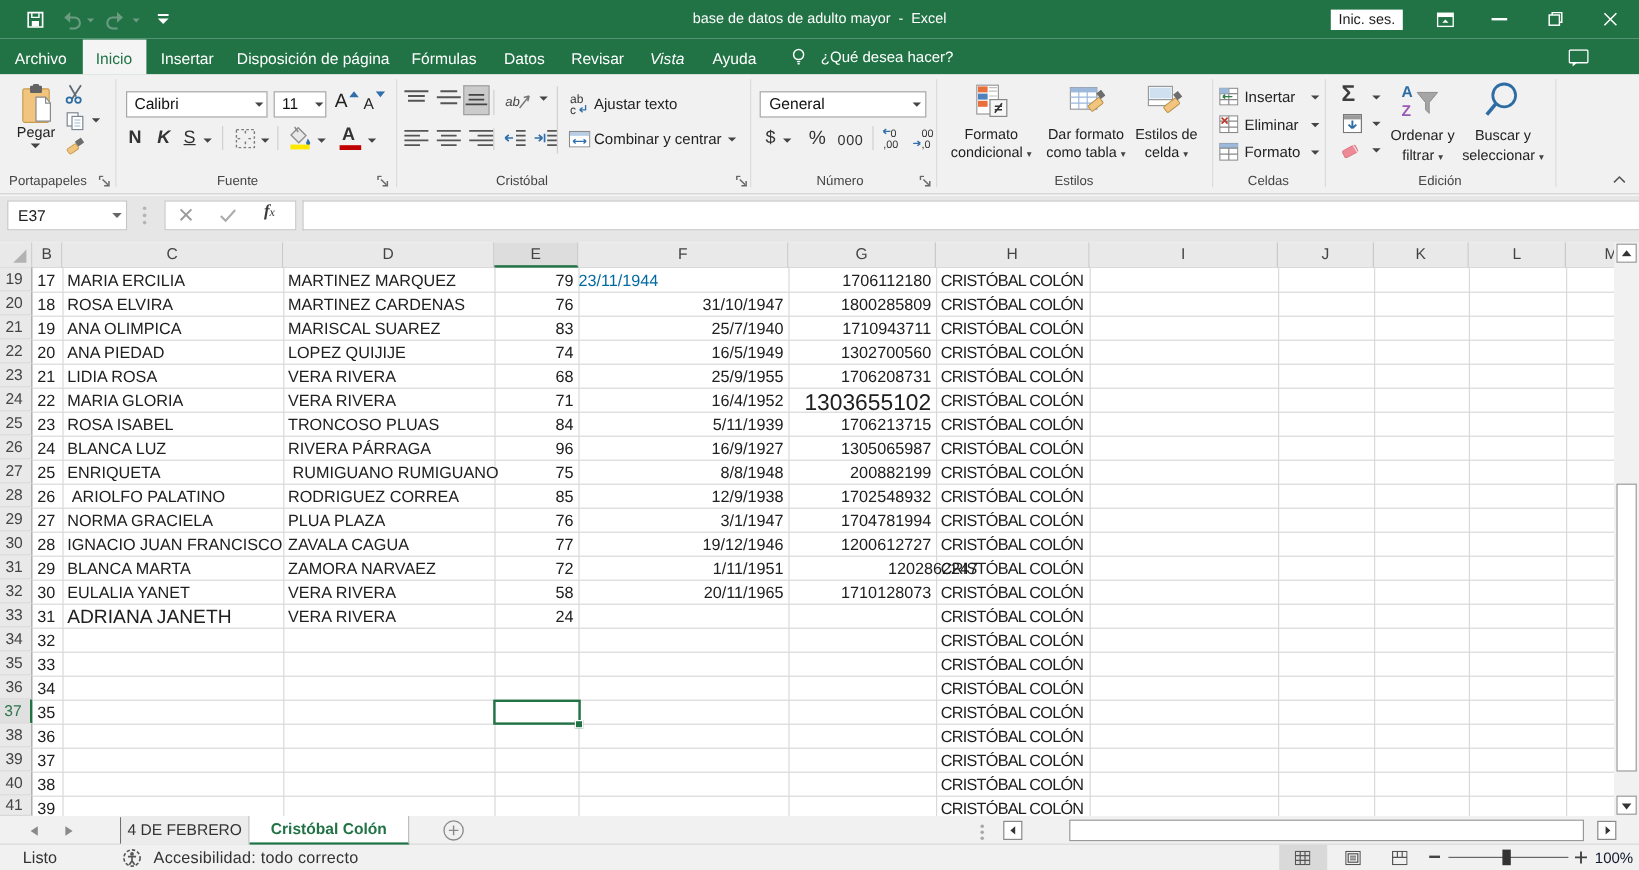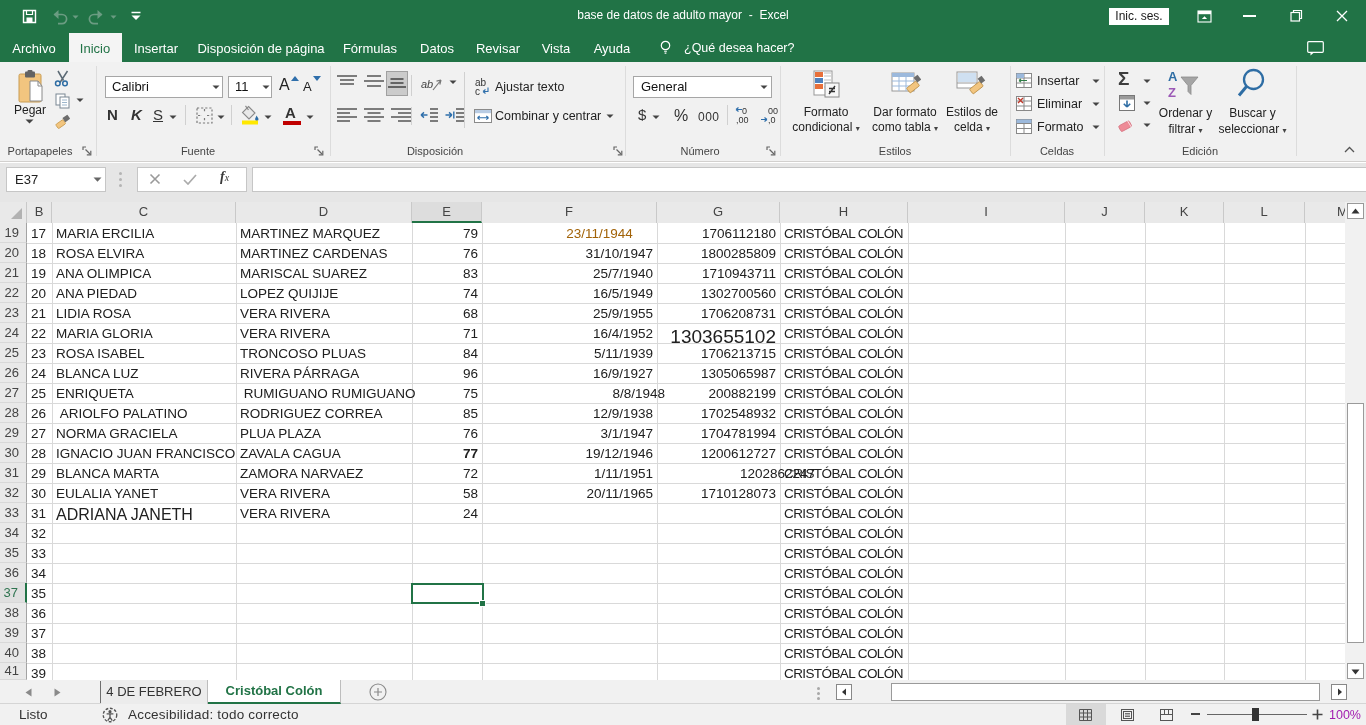--- a/index.html
+++ b/index.html
@@ -47,42 +47,42 @@
   </svg>
 <div class="abs" style="left:0;top:32px;width:1366px;height:30px;background:#217346;"></div>
 <div class="abs" style="left:69px;top:33px;width:53px;height:29px;background:#f4f4f4;"></div>
 <div class="abs" style="left:-36px;top:41px;width:140px;text-align:center;color:#fff;font-size:13px;">Archivo</div>
 <div class="abs" style="left:25px;top:41px;width:140px;text-align:center;color:#217346;font-size:13px;">Inicio</div>
 <div class="abs" style="left:86px;top:41px;width:140px;text-align:center;color:#fff;font-size:13px;">Insertar</div>
 <div class="abs" style="left:191px;top:41px;width:140px;text-align:center;color:#fff;font-size:13px;">Disposición de página</div>
 <div class="abs" style="left:300px;top:41px;width:140px;text-align:center;color:#fff;font-size:13px;">Fórmulas</div>
 <div class="abs" style="left:367px;top:41px;width:140px;text-align:center;color:#fff;font-size:13px;">Datos</div>
 <div class="abs" style="left:428px;top:41px;width:140px;text-align:center;color:#fff;font-size:13px;">Revisar</div>
-<div class="abs" style="left:486px;top:41px;width:140px;text-align:center;color:#fff;font-size:13px;">Vista</div>
+<div class="abs" style="left:486px;top:41px;width:140px;text-align:center;color:#fff;font-size:13px;font-style:italic;">Vista</div>
 <div class="abs" style="left:542px;top:41px;width:140px;text-align:center;color:#fff;font-size:13px;">Ayuda</div>
 <svg class="abs" style="left:659px;top:40px;" width="13" height="15" viewBox="0 0 13 15">
     <circle cx="6.5" cy="5.5" r="4.2" fill="none" stroke="#fff" stroke-width="1.2"></circle>
     <path d="M4.8 9.5 h3.4 M5.1 11.3 h2.8 M5.6 13.1 h1.8" stroke="#fff" stroke-width="1.1"></path>
   </svg>
 <div class="abs" style="left:684px;top:41px;color:#fff;font-size:12.5px;">¿Qué desea hacer?</div>
 <svg class="abs" style="left:1307px;top:41px;" width="17" height="15" viewBox="0 0 17 15">
     <rect x="0.7" y="0.7" width="15.6" height="10.6" rx="1" fill="none" stroke="#fff" stroke-width="1.2"></rect>
     <path d="M3.5 11.5 v3 l3.5 -3 z" fill="#fff"></path>
   </svg>
 <div class="abs" style="left:0;top:62px;width:1366px;height:100px;background:#f1f1f1;border-bottom:1px solid #d2d0ce;"></div>
 <div class="abs" style="left:96px;top:66px;width:1px;height:90px;background:#dcdcdc;"></div>
 <div class="abs" style="left:330px;top:66px;width:1px;height:90px;background:#dcdcdc;"></div>
 <div class="abs" style="left:625px;top:66px;width:1px;height:90px;background:#dcdcdc;"></div>
 <div class="abs" style="left:780px;top:66px;width:1px;height:90px;background:#dcdcdc;"></div>
 <div class="abs" style="left:1010px;top:66px;width:1px;height:90px;background:#dcdcdc;"></div>
 <div class="abs" style="left:1104px;top:66px;width:1px;height:90px;background:#dcdcdc;"></div>
 <div class="abs" style="left:1296px;top:66px;width:1px;height:90px;background:#dcdcdc;"></div>
 <div class="abs" style="left:-40px;top:145px;width:160px;text-align:center;color:#444;font-size:11px;">Portapapeles</div>
 <div class="abs" style="left:118px;top:145px;width:160px;text-align:center;color:#444;font-size:11px;">Fuente</div>
-<div class="abs" style="left:355px;top:145px;width:160px;text-align:center;color:#444;font-size:11px;">Disposición</div>
+<div class="abs" style="left:355px;top:145px;width:160px;text-align:center;color:#444;font-size:11px;">Cristóbal</div>
 <div class="abs" style="left:620px;top:145px;width:160px;text-align:center;color:#444;font-size:11px;">Número</div>
 <div class="abs" style="left:815px;top:145px;width:160px;text-align:center;color:#444;font-size:11px;">Estilos</div>
 <div class="abs" style="left:977px;top:145px;width:160px;text-align:center;color:#444;font-size:11px;">Celdas</div>
 <div class="abs" style="left:1120px;top:145px;width:160px;text-align:center;color:#444;font-size:11px;">Edición</div>
 <svg class="abs" style="left:82px;top:146px;" width="10" height="10" viewBox="0 0 10 10">
     <path d="M1 4 V1 h3" stroke="#666" stroke-width="1.2" fill="none"></path>
     <path d="M3.5 3.5 L8 8" stroke="#666" stroke-width="1.2"></path>
     <path d="M8.8 4.8 v4 h-4" stroke="#666" stroke-width="1.2" fill="none"></path>
   </svg>
 <svg class="abs" style="left:314px;top:146px;" width="10" height="10" viewBox="0 0 10 10">
@@ -426,21 +426,21 @@
 <div class="abs" style="left:27px;top:563px;width:1318px;height:1px;background:#d9d9d9;"></div>
 <div class="abs" style="left:27px;top:583px;width:1318px;height:1px;background:#d9d9d9;"></div>
 <div class="abs" style="left:27px;top:603px;width:1318px;height:1px;background:#d9d9d9;"></div>
 <div class="abs" style="left:27px;top:623px;width:1318px;height:1px;background:#d9d9d9;"></div>
 <div class="abs" style="left:27px;top:643px;width:1318px;height:1px;background:#d9d9d9;"></div>
 <div class="abs" style="left:27px;top:663px;width:1318px;height:1px;background:#d9d9d9;"></div>
 <div class="abs" style="left:27px;top:226px;width:19px;text-align:right;font-size:13.5px;color:#202020;">17</div>
 <div class="abs" style="left:56px;top:226px;white-space:pre;font-size:13.5px;color:#202020;">MARIA ERCILIA</div>
 <div class="abs" style="left:240px;top:226px;white-space:pre;font-size:13.5px;color:#202020;">MARTINEZ MARQUEZ</div>
 <div class="abs" style="left:412px;top:226px;width:66px;text-align:right;font-size:13.5px;color:#202020;">79</div>
-<div class="abs" style="left:482px;top:226px;width:171px;text-align:center;font-size:13.5px;color:#a16207;margin-left:32px;">23/11/1944</div>
+<div class="abs" style="left:482px;top:226px;width:171px;text-align:left;font-size:13.5px;color:#0369a1;">23/11/1944</div>
 <div class="abs" style="left:657px;top:226px;width:119px;text-align:right;font-size:13.5px;color:#202020;">1706112180</div>
 <div class="abs" style="left:784px;top:226px;white-space:pre;font-size:13.5px;color:#202020;letter-spacing:-0.6px;overflow:hidden;height:16px;">CRISTÓBAL COLÓN</div>
 <div class="abs" style="left:27px;top:246px;width:19px;text-align:right;font-size:13.5px;color:#202020;">18</div>
 <div class="abs" style="left:56px;top:246px;white-space:pre;font-size:13.5px;color:#202020;">ROSA ELVIRA</div>
 <div class="abs" style="left:240px;top:246px;white-space:pre;font-size:13.5px;color:#202020;">MARTINEZ CARDENAS</div>
 <div class="abs" style="left:412px;top:246px;width:66px;text-align:right;font-size:13.5px;color:#202020;">76</div>
 <div class="abs" style="left:482px;top:246px;width:171px;text-align:right;font-size:13.5px;color:#202020;">31/10/1947</div>
 <div class="abs" style="left:657px;top:246px;width:119px;text-align:right;font-size:13.5px;color:#202020;">1800285809</div>
 <div class="abs" style="left:784px;top:246px;white-space:pre;font-size:13.5px;color:#202020;letter-spacing:-0.6px;overflow:hidden;height:16px;">CRISTÓBAL COLÓN</div>
 <div class="abs" style="left:27px;top:266px;width:19px;text-align:right;font-size:13.5px;color:#202020;">19</div>
@@ -482,41 +482,41 @@
 <div class="abs" style="left:56px;top:366px;white-space:pre;font-size:13.5px;color:#202020;">BLANCA LUZ</div>
 <div class="abs" style="left:240px;top:366px;white-space:pre;font-size:13.5px;color:#202020;">RIVERA PÁRRAGA</div>
 <div class="abs" style="left:412px;top:366px;width:66px;text-align:right;font-size:13.5px;color:#202020;">96</div>
 <div class="abs" style="left:482px;top:366px;width:171px;text-align:right;font-size:13.5px;color:#202020;">16/9/1927</div>
 <div class="abs" style="left:657px;top:366px;width:119px;text-align:right;font-size:13.5px;color:#202020;">1305065987</div>
 <div class="abs" style="left:784px;top:366px;white-space:pre;font-size:13.5px;color:#202020;letter-spacing:-0.6px;overflow:hidden;height:16px;">CRISTÓBAL COLÓN</div>
 <div class="abs" style="left:27px;top:386px;width:19px;text-align:right;font-size:13.5px;color:#202020;">25</div>
 <div class="abs" style="left:56px;top:386px;white-space:pre;font-size:13.5px;color:#202020;">ENRIQUETA</div>
 <div class="abs" style="left:240px;top:386px;white-space:pre;font-size:13.5px;color:#202020;">&nbsp;RUMIGUANO RUMIGUANO</div>
 <div class="abs" style="left:412px;top:386px;width:66px;text-align:right;font-size:13.5px;color:#202020;">75</div>
-<div class="abs" style="left:482px;top:386px;width:171px;text-align:right;font-size:13.5px;color:#202020;margin-left:12px;">8/8/1948</div>
+<div class="abs" style="left:482px;top:386px;width:171px;text-align:right;font-size:13.5px;color:#202020;">8/8/1948</div>
 <div class="abs" style="left:657px;top:386px;width:119px;text-align:right;font-size:13.5px;color:#202020;">200882199</div>
 <div class="abs" style="left:784px;top:386px;white-space:pre;font-size:13.5px;color:#202020;letter-spacing:-0.6px;overflow:hidden;height:16px;">CRISTÓBAL COLÓN</div>
 <div class="abs" style="left:27px;top:406px;width:19px;text-align:right;font-size:13.5px;color:#202020;">26</div>
 <div class="abs" style="left:56px;top:406px;white-space:pre;font-size:13.5px;color:#202020;">&nbsp;ARIOLFO PALATINO</div>
 <div class="abs" style="left:240px;top:406px;white-space:pre;font-size:13.5px;color:#202020;">RODRIGUEZ CORREA</div>
 <div class="abs" style="left:412px;top:406px;width:66px;text-align:right;font-size:13.5px;color:#202020;">85</div>
 <div class="abs" style="left:482px;top:406px;width:171px;text-align:right;font-size:13.5px;color:#202020;">12/9/1938</div>
 <div class="abs" style="left:657px;top:406px;width:119px;text-align:right;font-size:13.5px;color:#202020;">1702548932</div>
 <div class="abs" style="left:784px;top:406px;white-space:pre;font-size:13.5px;color:#202020;letter-spacing:-0.6px;overflow:hidden;height:16px;">CRISTÓBAL COLÓN</div>
 <div class="abs" style="left:27px;top:426px;width:19px;text-align:right;font-size:13.5px;color:#202020;">27</div>
 <div class="abs" style="left:56px;top:426px;white-space:pre;font-size:13.5px;color:#202020;">NORMA GRACIELA</div>
 <div class="abs" style="left:240px;top:426px;white-space:pre;font-size:13.5px;color:#202020;">PLUA PLAZA</div>
 <div class="abs" style="left:412px;top:426px;width:66px;text-align:right;font-size:13.5px;color:#202020;">76</div>
 <div class="abs" style="left:482px;top:426px;width:171px;text-align:right;font-size:13.5px;color:#202020;">3/1/1947</div>
 <div class="abs" style="left:657px;top:426px;width:119px;text-align:right;font-size:13.5px;color:#202020;">1704781994</div>
 <div class="abs" style="left:784px;top:426px;white-space:pre;font-size:13.5px;color:#202020;letter-spacing:-0.6px;overflow:hidden;height:16px;">CRISTÓBAL COLÓN</div>
 <div class="abs" style="left:27px;top:446px;width:19px;text-align:right;font-size:13.5px;color:#202020;">28</div>
 <div class="abs" style="left:56px;top:446px;white-space:pre;font-size:13.5px;color:#202020;">IGNACIO JUAN FRANCISCO</div>
 <div class="abs" style="left:240px;top:446px;white-space:pre;font-size:13.5px;color:#202020;">ZAVALA CAGUA</div>
-<div class="abs" style="left:412px;top:446px;width:66px;text-align:right;font-size:13.5px;color:#202020;font-weight:bold;">77</div>
+<div class="abs" style="left:412px;top:446px;width:66px;text-align:right;font-size:13.5px;color:#202020;">77</div>
 <div class="abs" style="left:482px;top:446px;width:171px;text-align:right;font-size:13.5px;color:#202020;">19/12/1946</div>
 <div class="abs" style="left:657px;top:446px;width:119px;text-align:right;font-size:13.5px;color:#202020;">1200612727</div>
 <div class="abs" style="left:784px;top:446px;white-space:pre;font-size:13.5px;color:#202020;letter-spacing:-0.6px;overflow:hidden;height:16px;">CRISTÓBAL COLÓN</div>
 <div class="abs" style="left:27px;top:466px;width:19px;text-align:right;font-size:13.5px;color:#202020;">29</div>
 <div class="abs" style="left:56px;top:466px;white-space:pre;font-size:13.5px;color:#202020;">BLANCA MARTA</div>
 <div class="abs" style="left:240px;top:466px;white-space:pre;font-size:13.5px;color:#202020;">ZAMORA NARVAEZ</div>
 <div class="abs" style="left:412px;top:466px;width:66px;text-align:right;font-size:13.5px;color:#202020;">72</div>
 <div class="abs" style="left:482px;top:466px;width:171px;text-align:right;font-size:13.5px;color:#202020;">1/11/1951</div>
 <div class="abs" style="left:696px;top:466px;width:119px;text-align:right;font-size:13.5px;color:#202020;">1202862247</div>
 <div class="abs" style="left:784px;top:466px;white-space:pre;font-size:13.5px;color:#202020;letter-spacing:-0.6px;overflow:hidden;height:16px;">CRISTÓBAL COLÓN</div>
@@ -606,12 +606,12 @@
 <svg class="abs" style="left:1160px;top:709px;" width="13" height="12" viewBox="0 0 13 12">
     <rect x="0.5" y="0.5" width="12" height="11" fill="none" stroke="#555"></rect>
     <path d="M4.5 0.5 v5 M8.5 0.5 v5 M0.5 5.5 h12" stroke="#555" stroke-width="1"></path>
   </svg>
 <div class="abs" style="left:1191px;top:713px;width:9px;height:2px;background:#444;"></div>
 <div class="abs" style="left:1207px;top:714px;width:100px;height:1px;background:#666;"></div>
 <div class="abs" style="left:1252px;top:708px;width:7px;height:13px;background:#333;"></div>
 <svg class="abs" style="left:1312px;top:709px;" width="11" height="11" viewBox="0 0 11 11">
     <path d="M5.5 0.5 v10 M0.5 5.5 h10" stroke="#444" stroke-width="1.6"></path>
   </svg>
-<div class="abs" style="left:1329px;top:708px;font-size:12.5px;color:#a21caf;">100%</div>
+<div class="abs" style="left:1329px;top:708px;font-size:12.5px;color:#0f172a;">100%</div>
 </body></html>

